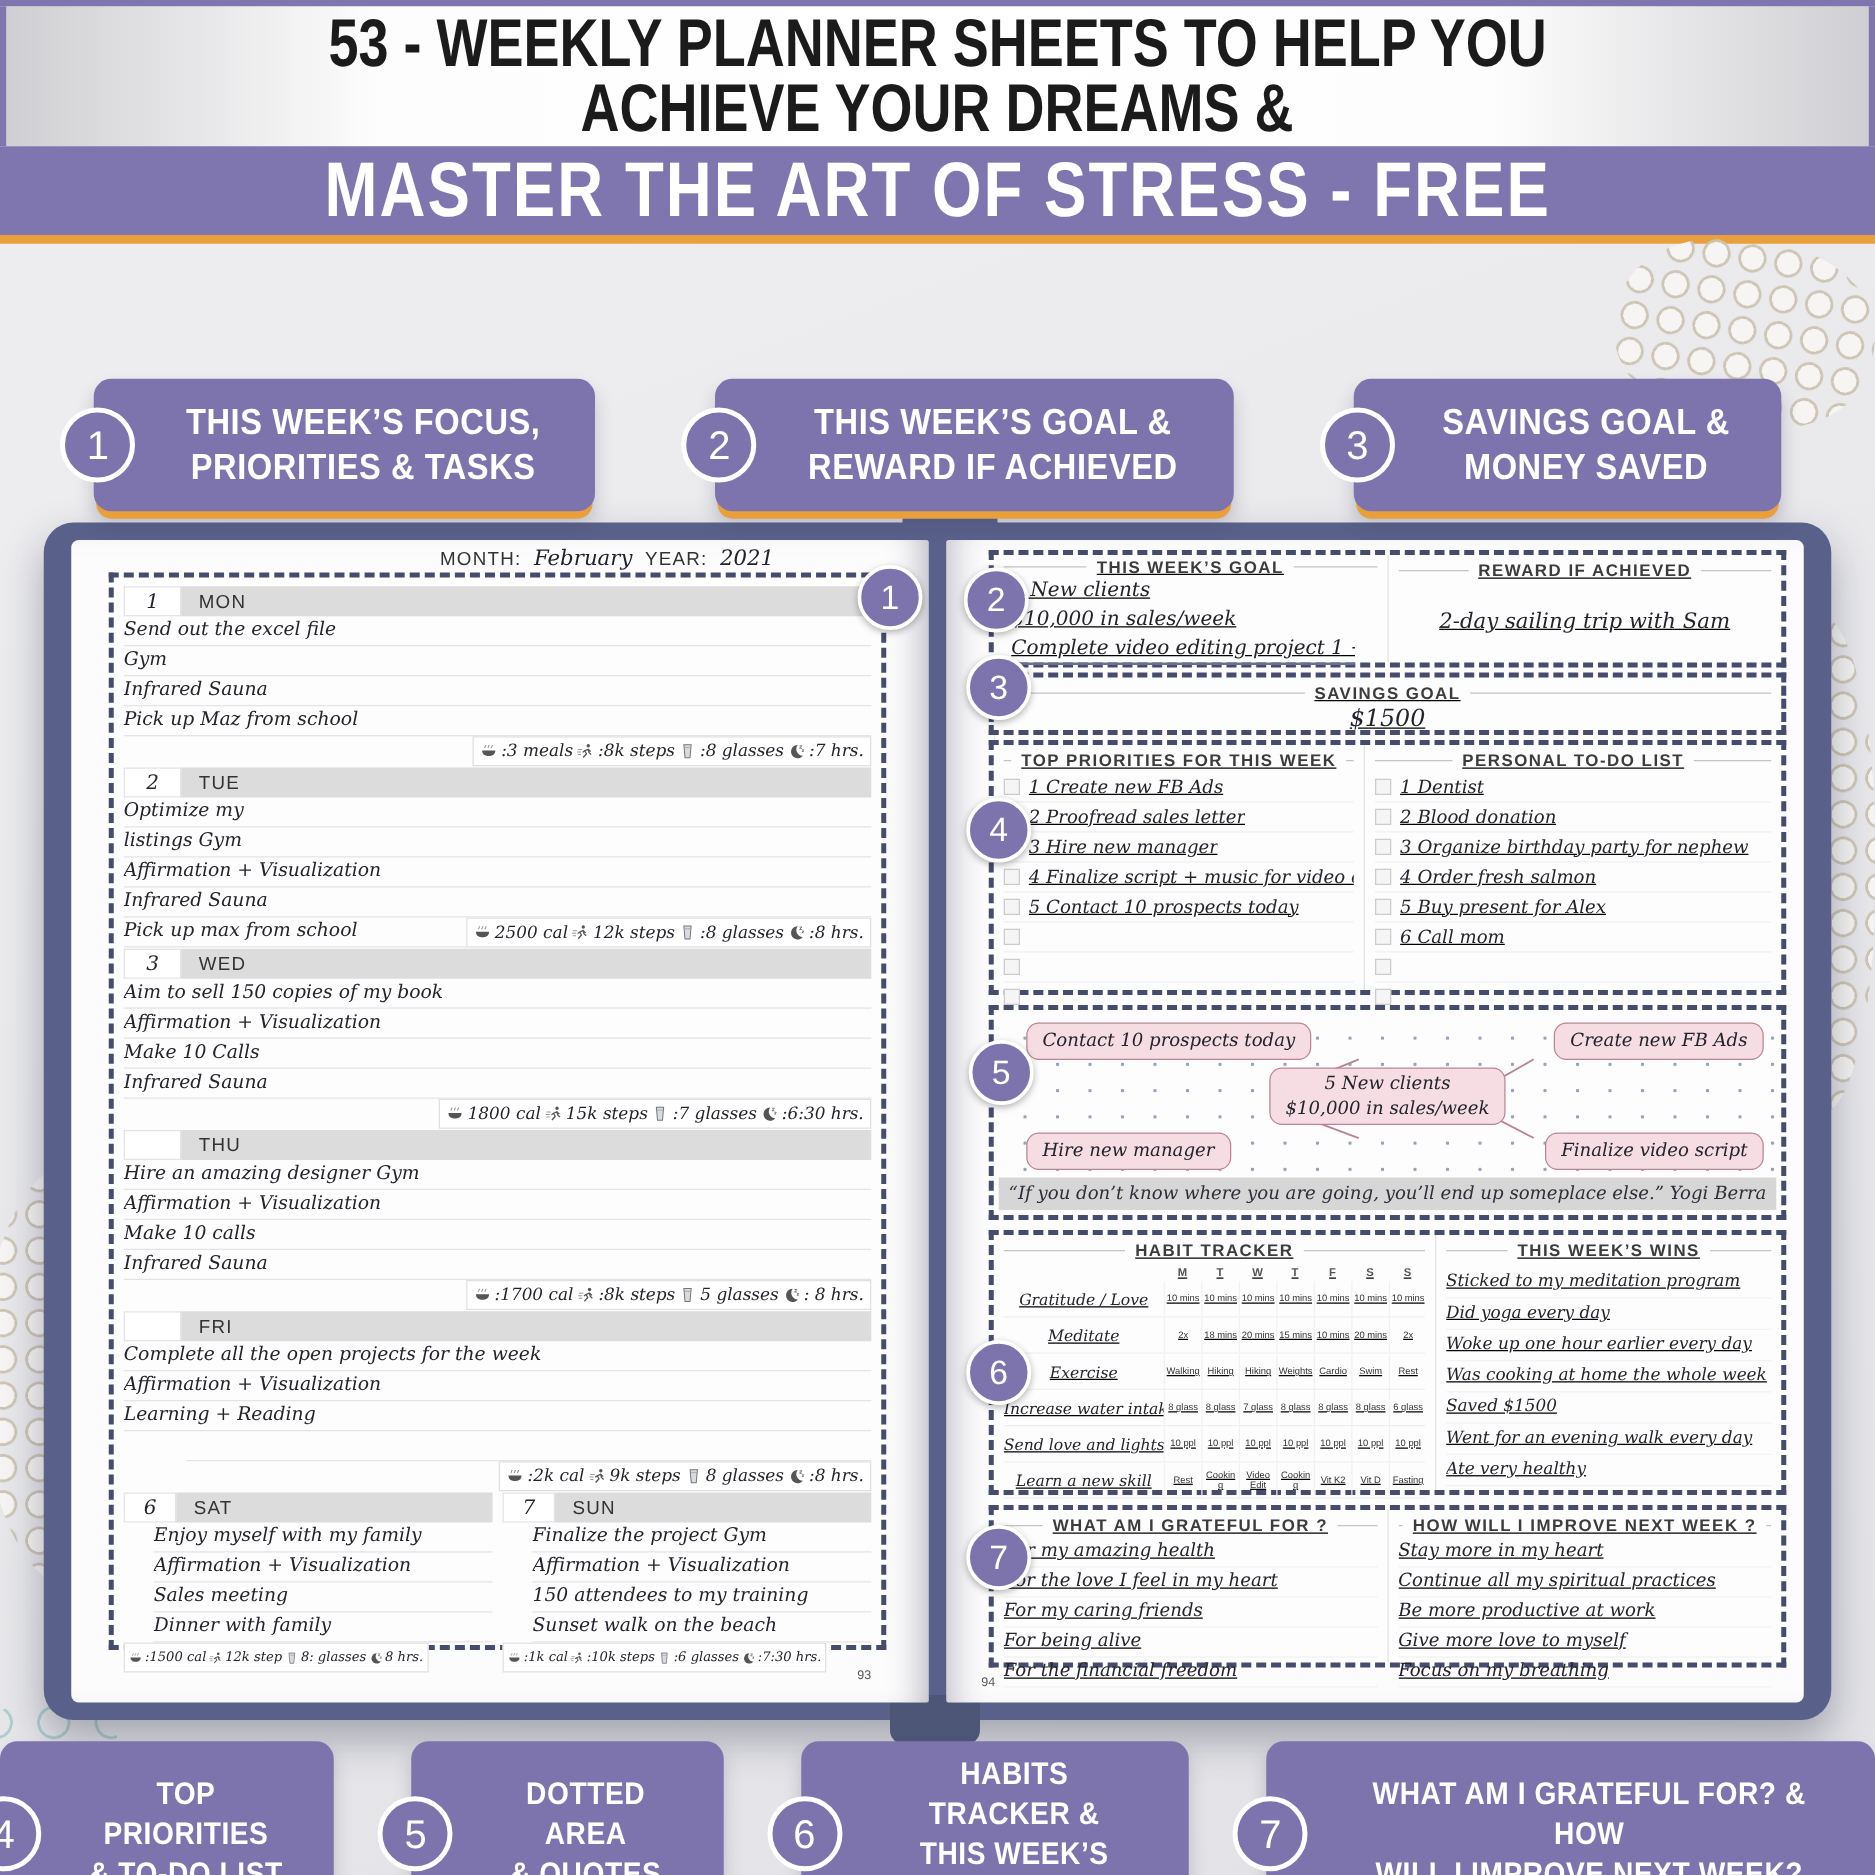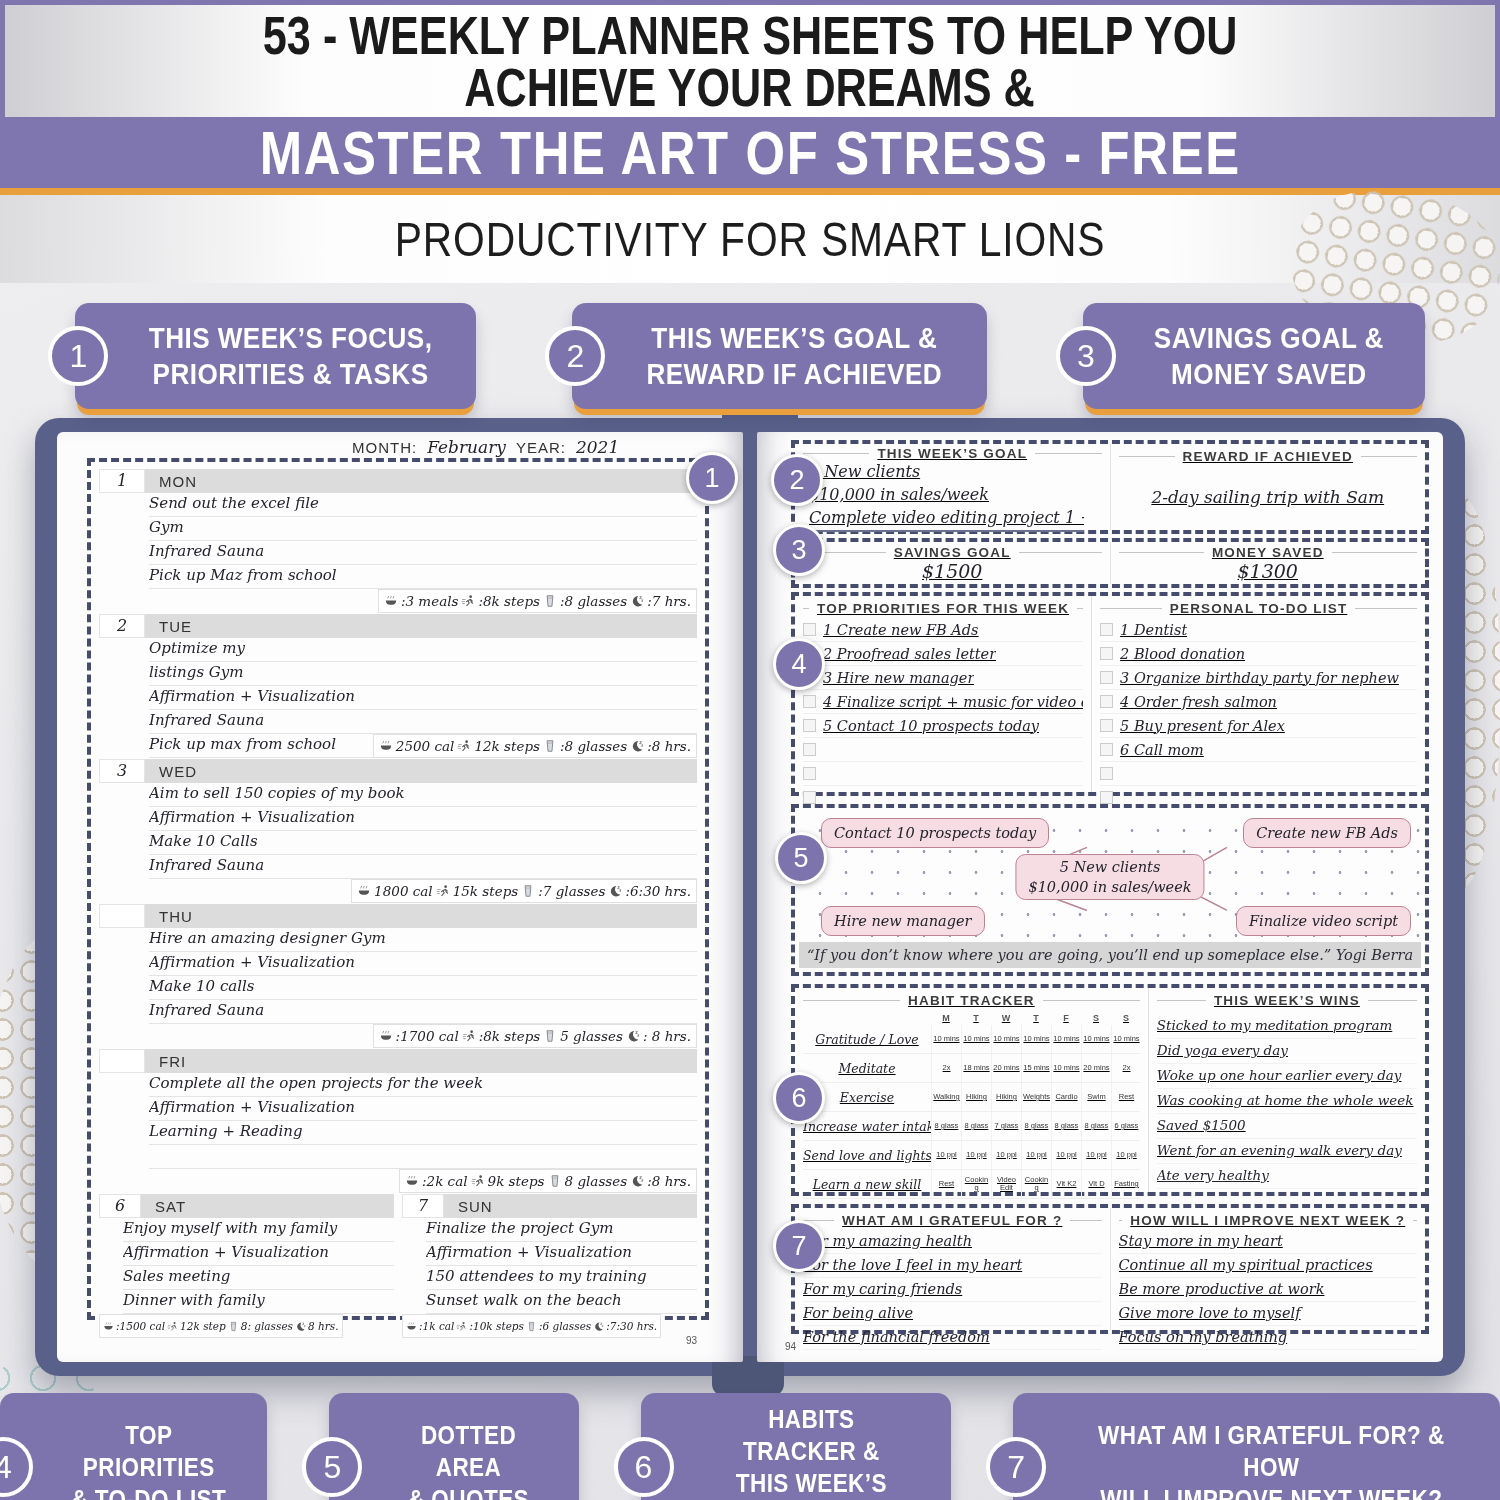--- a/index.html
+++ b/index.html
@@ -62,40 +62,40 @@
   .dashbox{border:4px dashed #454c6e;background:#fdfdfe;box-sizing:border-box;}
   
   .month-row{position:absolute;top:5px;left:295px;display:flex;gap:10px;align-items:baseline;z-index:1;}
   .month-row .printed{font-size:15px;letter-spacing:1px;}
   .month-row .hand{font-size:17px;}
   .daysbox{position:absolute;left:30px;right:34px;top:26px;bottom:42px;padding:6px 8px;}
   .day-head{display:flex;height:24px;margin-top:1px;}
   .day-num{width:44px;background:#fff;border:1px solid #e4e4e4;text-align:center;font-size:16px;line-height:22px;}
   .day-name{flex:1;background:#dcdcdc;padding-left:14px;font-size:15px;letter-spacing:1px;color:#333;
             display:flex;align-items:center;font-family:"Liberation Sans",sans-serif;}
-  .task-line{margin-left:50px;border-bottom:1px solid #e4e4e4;font-size:15px;height:23px;line-height:21px;
+  .task-line{border-bottom:1px solid #e4e4e4;font-size:15px;height:23px;line-height:21px;
              white-space:nowrap;overflow:hidden;}
   .spacer-line{margin-left:50px;border-bottom:1px solid #e4e4e4;height:23px;}
   .day-stats{height:24px;text-align:right;}
   .inline-stats .day-stats{margin-top:-24px;position:relative;}
   .statbox{display:inline-flex;align-items:center;gap:3px;background:#fff;border:1px solid #e0e0e0;
            padding:0 5px;height:22px;font-size:13.5px;}
   .st{white-space:nowrap;}
   .ic{width:14px;height:14px;flex:0 0 auto;}
   .weekend{display:flex;gap:8px;}
   .wday{flex:1;min-width:0;}
   .wday .task-line{margin-left:24px;text-align:left;}
   .wday .day-num{width:40px;}
   .wday .statbox{font-size:10.5px;gap:2px;padding:0 3px;}
   .wday .ic{width:11px;height:11px;}
   .wday .day-stats{text-align:left;}
   
   .rbox{position:absolute;left:34px;right:14px;text-decoration:underline;}
   .boxA{top:8px;height:94px;display:flex;}
-  .boxB{top:106px;height:50px;display:flex;}
+  .boxB{top:106px;height:50px;display:flex;flex-direction:column;}
   .boxC{top:160px;height:204px;display:flex;}
   .boxD{top:372px;height:172px;}
   .boxE{top:552px;height:212px;display:flex;}
   .boxF{top:772px;height:130px;display:flex;}
   .rcol{flex:1;min-width:0;padding:2px 8px;box-sizing:border-box;}
   .rcol + .rcol{border-left:1px solid #e2e2e2;}
   .rtitle{display:flex;align-items:center;gap:8px;height:20px;font-size:13.5px;font-weight:700;
           letter-spacing:1.2px;color:#3c3c3c;white-space:nowrap;}
   .rtitle::before,.rtitle::after{content:"";flex:1;height:1px;background:#c4c4c4;}
   .goal-lines .gline{font-size:16px;height:23px;line-height:22px;white-space:nowrap;overflow:hidden;padding-left:6px;}
@@ -170,23 +170,20 @@
 
   <header class="headline">
     <div class="hl">53 - WEEKLY PLANNER SHEETS TO HELP YOU</div>
     <div class="hl">ACHIEVE YOUR DREAMS &amp;</div>
   </header>
 
   <div class="banner">
     <div class="banner-text">MASTER THE ART OF STRESS - FREE</div>
   </div>
   <div class="orangeline"></div>
-  <div class="subtitle-band">
-    <div class="subtitle">PRODUCTIVITY FOR SMART LIONS</div>
-  </div>
 
   <div class="callouts callouts-top">
 
       <div class="callout">
         <span class="badge-circle">1</span>
         <span class="badge-label">THIS WEEK’S FOCUS,
 PRIORITIES &amp; TASKS</span>
       </div>
 
       <div class="callout">

